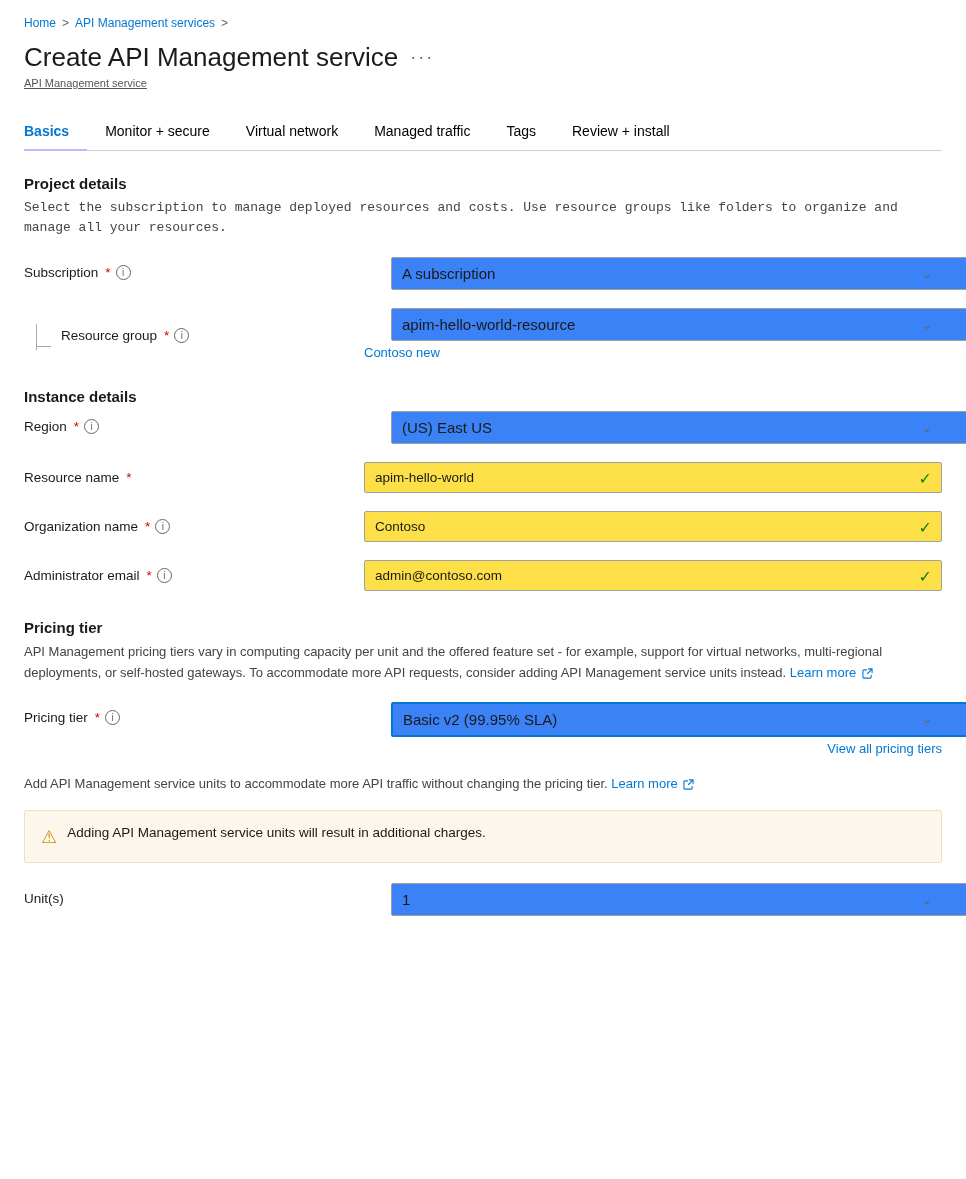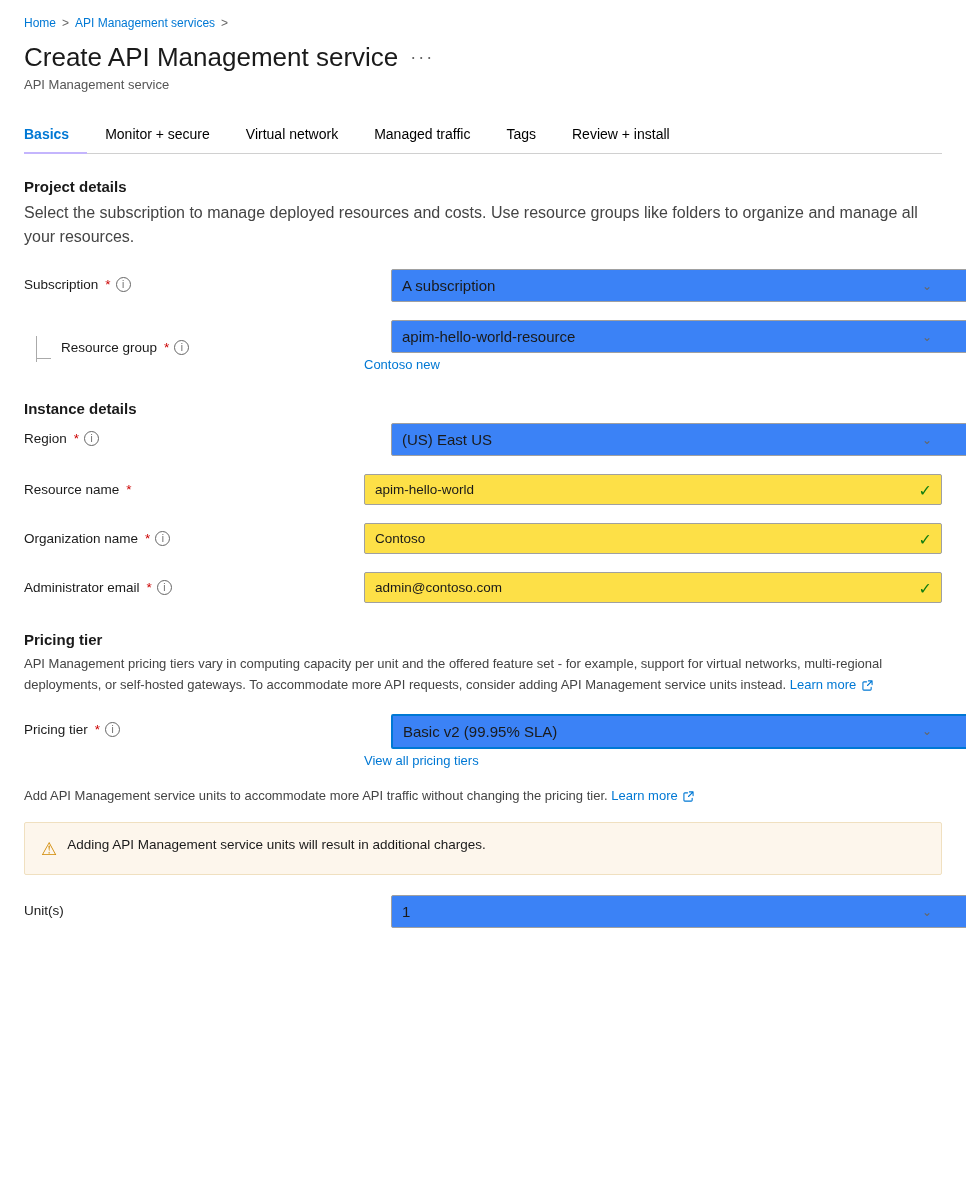--- a/index.html
+++ b/index.html
@@ -36,23 +36,24 @@
       gap: 12px;
       margin-bottom: 4px;
     }
     .page-title .dots {
       font-size: 18px;
       color: #666;
       cursor: pointer;
       letter-spacing: 2px;
     }
     .page-subtitle {
-      font-size: 13px;
+      font-size: 11px;
       color: #555;
       margin-bottom: 24px;
+      text-decoration: underline;
     }
     .tabs {
       display: flex;
       border-bottom: 1px solid #d0d0d0;
       margin-bottom: 24px;
       gap: 0;
     }
     .tab {
       padding: 10px 18px;
       font-size: 14px;
@@ -68,24 +69,25 @@
       border-bottom: 2px solid #c4b5fd;
       font-weight: 600;
     }
     .section-title {
       font-size: 15px;
       font-weight: 600;
       color: #1a1a1a;
       margin-bottom: 6px;
     }
     .section-desc {
-      font-size: 16px;
+      font-size: 13px;
       color: #444;
       margin-bottom: 20px;
       line-height: 1.5;
+      font-family: Liberation Mono, monospace;
     }
     .form-section {
       margin-bottom: 28px;
     }
     .form-row {
       display: flex;
       align-items: flex-start;
       margin-bottom: 18px;
     }
     .form-label-col {
@@ -202,20 +204,21 @@
       color: #0078d4;
       text-decoration: none;
     }
     .view-all-link {
       color: #0078d4;
       font-size: 13px;
       cursor: pointer;
       text-decoration: none;
       display: block;
       margin-top: 4px;
+      text-align: right;
     }
     .select-wrapper.blue-border select {
       border-color: #0078d4;
       border-width: 2px;
     }
     .info-text {
       font-size: 13px;
       color: #444;
       line-height: 1.6;
       margin-bottom: 16px;

